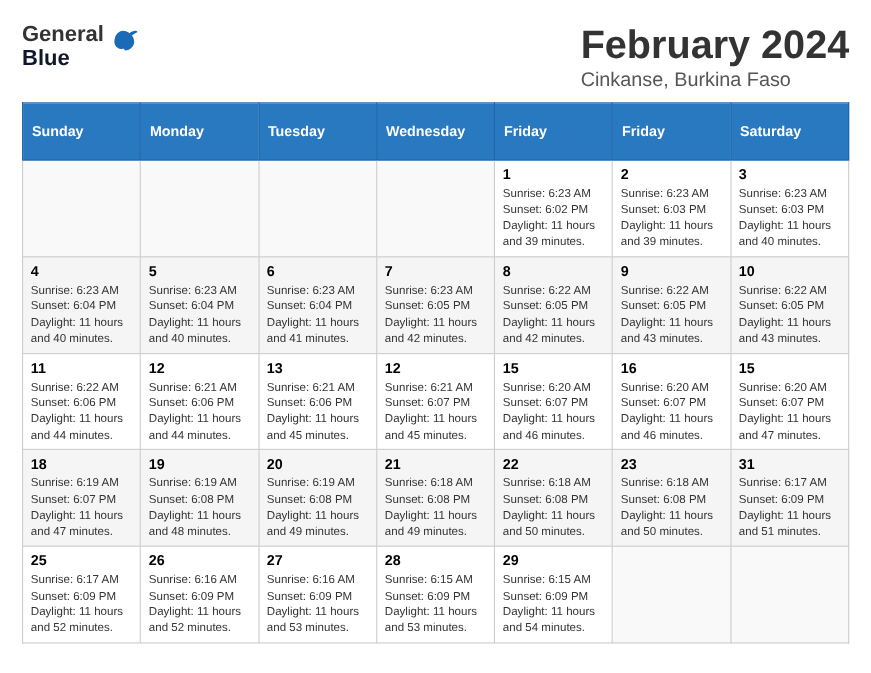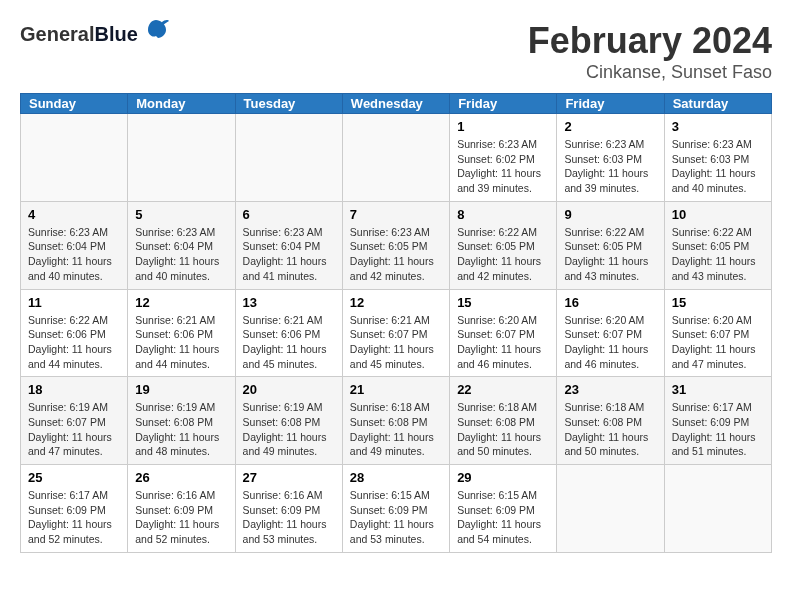--- a/index.html
+++ b/index.html
@@ -10,41 +10,40 @@
       min-height: 612px;
       padding: 20px;
     }
     .header-area {
       display: flex;
       justify-content: space-between;
       align-items: flex-start;
       margin-bottom: 10px;
     }
     .title-area {
-      text-align: right;
     }
     .month-title {
       font-size: 36px;
       font-weight: bold;
       color: #333;
     }
     .location-title {
       font-size: 18px;
       color: #555;
     }
     .calendar {
       width: 100%;
       border-collapse: collapse;
       border: 1px solid #ccc;
     }
     .calendar th {
       background-color: #2979c0;
       color: #fff;
       text-align: left;
-      padding: 2px 8px;
+      padding: 18px 8px;
       font-size: 13px;
       border: 1px solid #2265a8;
     }
     .calendar td {
       vertical-align: top;
       padding: 5px 7px;
       border: 1px solid #ccc;
       width: 14.28%;
       min-height: 80px;
       font-size: 11px;
@@ -72,21 +71,21 @@
     .empty-cell {
       background: #f9f9f9 !important;
     }
     .logo-wrapper {
       display: flex;
       align-items: center;
       gap: 0;
     }
     .logo-name {
       display: flex;
-      flex-direction: row;
+      flex-direction: column;
     }
     .logo-general {
       font-size: 20px;
       font-weight: bold;
       color: #333;
       line-height: 1.1;
     }
     .logo-blue {
       font-size: 20px;
       font-weight: bold;
@@ -109,21 +108,21 @@
     </div>
     <div class="logo-bird">
       <svg width="28" height="28" viewBox="0 0 28 28">
         <path d="M14 4 C18 4, 24 8, 24 14 C24 18, 20 22, 16 22 L14 20 C10 22, 6 18, 6 14 C6 8, 10 4, 14 4Z" fill="#1a6bb5"></path>
         <path d="M20 6 C22 4, 26 3, 27 5 C25 6, 22 8, 20 10 Z" fill="#1a6bb5"></path>
       </svg>
     </div>
   </div>
   <div class="title-area">
     <div class="month-title">February 2024</div>
-    <div class="location-title">Cinkanse, Sunset Faso</div>
+    <div class="location-title">Cinkanse, Burkina Faso</div>
   </div>
 </div>
 
 <table class="calendar">
   <thead>
     <tr id="calendar-header-row">
         <th>Sunday</th>
         <th>Monday</th>
         <th>Tuesday</th>
         <th>Wednesday</th>

